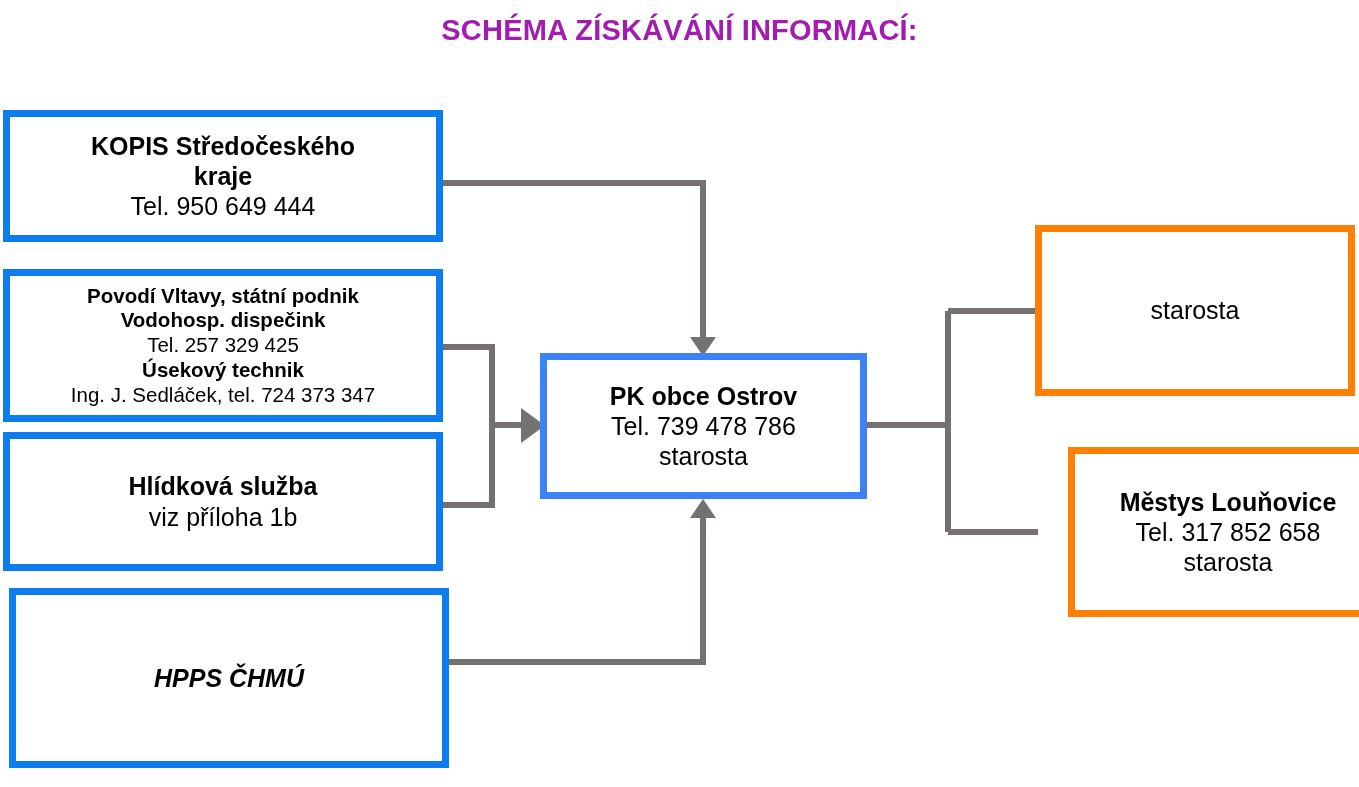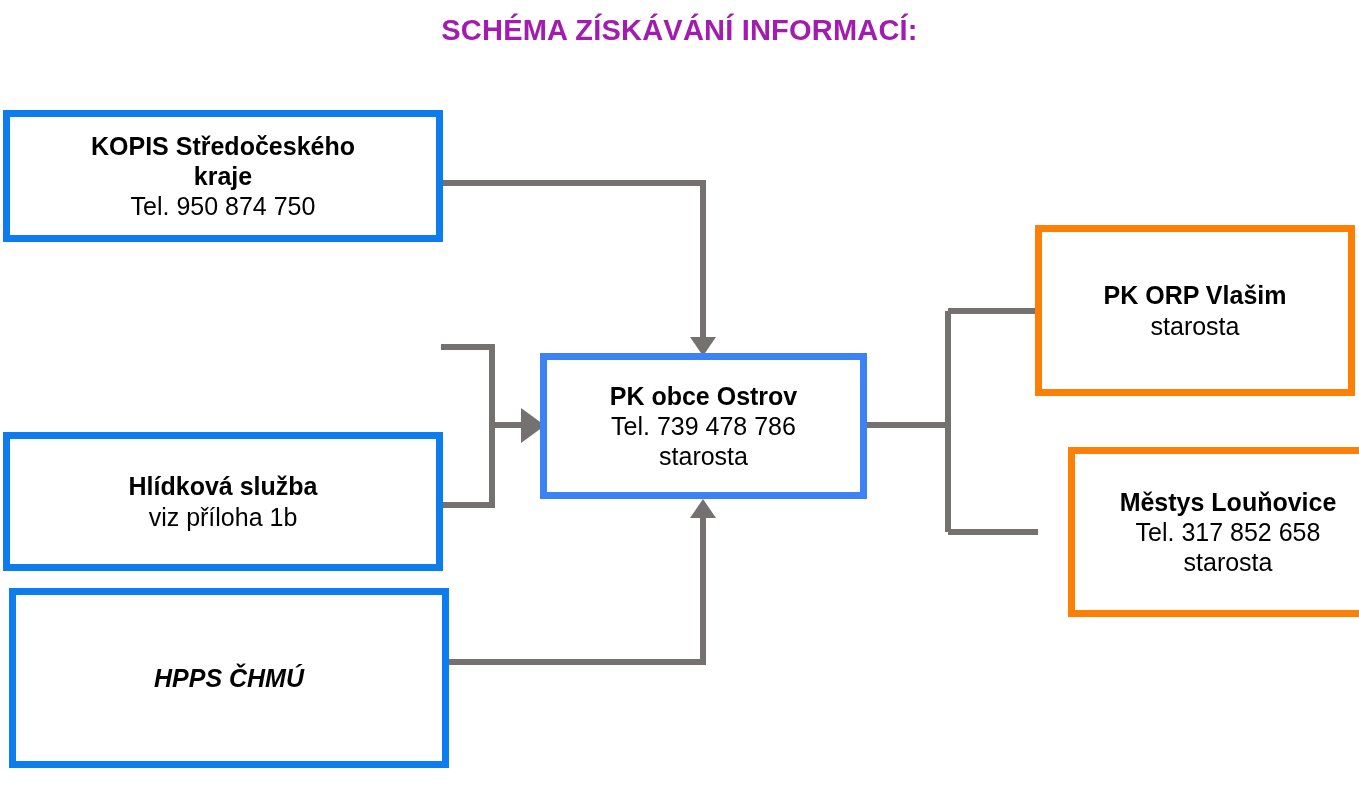--- a/index.html
+++ b/index.html
@@ -96,41 +96,47 @@
       <path d="M 866 425 L 948 425" stroke="#767171" stroke-width="6" fill="none"></path>
       <path d="M 948 311 L 948 532" stroke="#767171" stroke-width="6" fill="none"></path>
       <path d="M 948 311 L 1038 311" stroke="#767171" stroke-width="6" fill="none"></path>
       <path d="M 948 532 L 1038 532" stroke="#767171" stroke-width="6" fill="none"></path>
     </g>
   </svg>
 
   <div class="node blue" id="node-kopis" style="left:3px; top:110px; width:440px; height:132px;">
     <span class="ln b">KOPIS Středočeského</span>
     <span class="ln b">kraje</span>
-    <span class="ln r">Tel. 950 874 750</span>
+    <span class="ln r">Tel. 950 649 444</span>
   </div>
 
+  <div class="node blue" id="node-povodi" style="left:3px; top:269px; width:440px; height:153px;">
+    <span class="ln b">Povodí Vltavy, státní podnik</span>
+    <span class="ln b">Vodohosp. dispečink</span>
+    <span class="ln r">Tel. 257 329 425</span>
+    <span class="ln b">Úsekový technik</span>
+    <span class="ln r">Ing. J. Sedláček, tel. 724 373 347</span>
+  </div>
 
   <div class="node blue" id="node-hlidkova" style="left:3px; top:432px; width:440px; height:139px;">
     <span class="ln b">Hlídková služba</span>
     <span class="ln r">viz příloha 1b</span>
   </div>
 
   <div class="node blue" id="node-hpps" style="left:9px; top:588px; width:440px; height:180px;font-style:italic;">
     <span class="ln b">HPPS ČHMÚ</span>
   </div>
 
   <div class="node green" id="node-pk-ostrov" style="left:540px; top:353px; width:327px; height:146px;">
     <span class="ln b">PK obce Ostrov</span>
     <span class="ln r">Tel. 739 478 786</span>
     <span class="ln r">starosta</span>
   </div>
 
   <div class="node orange" id="node-orp-vlasim" style="left:1035px; top:225px; width:320px; height:171px;">
-    <span class="ln b">PK ORP Vlašim</span>
     <span class="ln r">starosta</span>
   </div>
 
   <div class="node orange" id="node-mestys" style="left:1035px; top:447px; width:320px; height:170px;margin-left:33px;">
     <span class="ln b">Městys Louňovice</span>
     <span class="ln r">Tel. 317 852 658</span>
     <span class="ln r">starosta</span>
   </div>
 
 </div>

